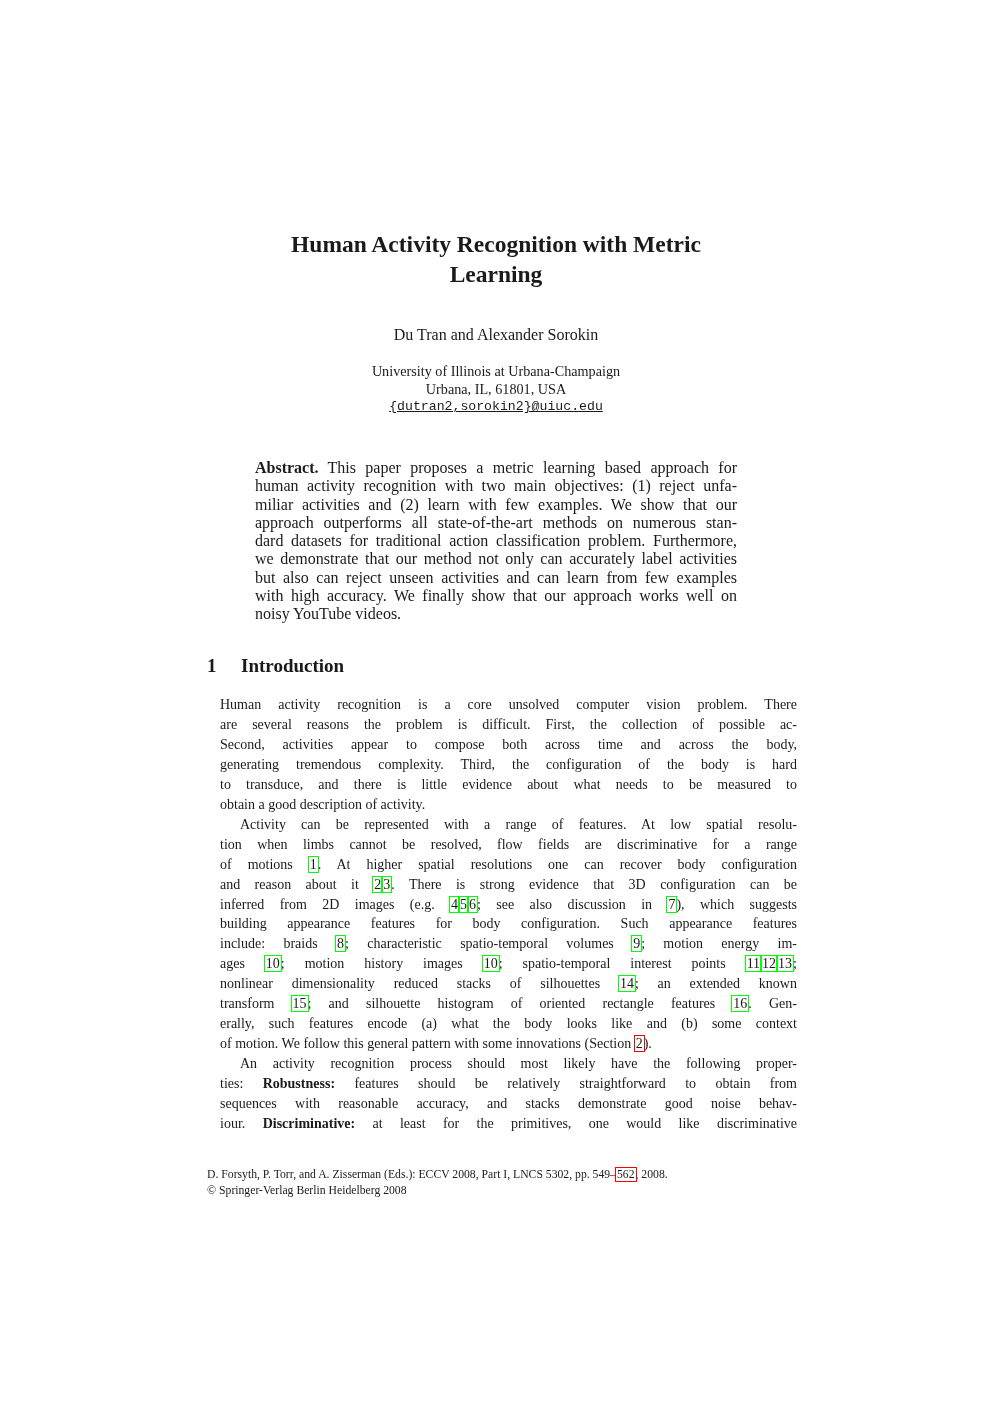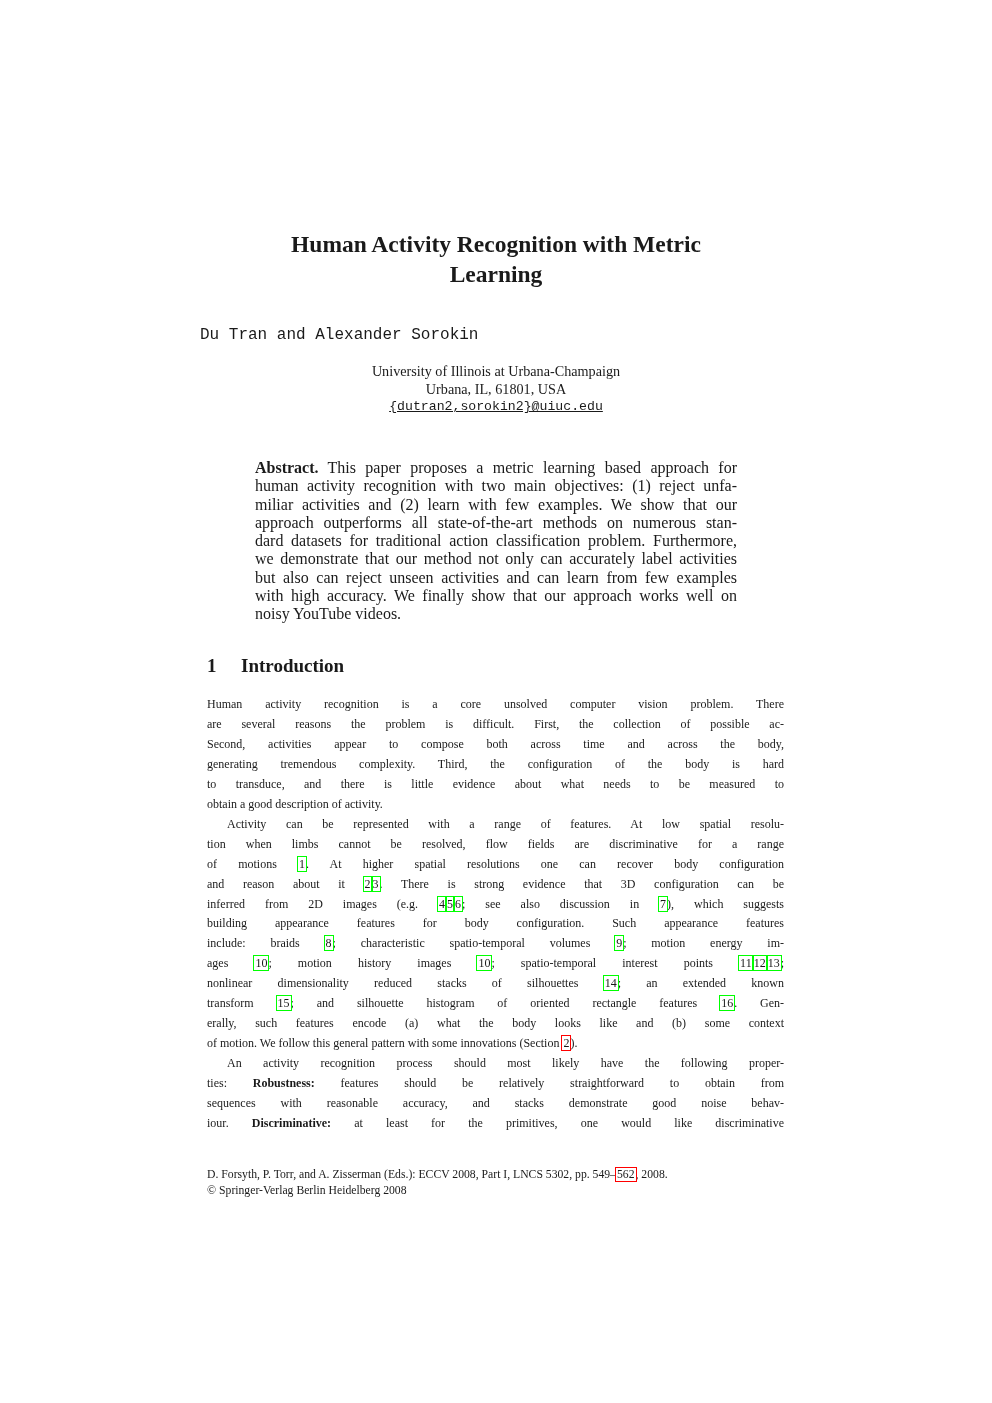--- a/index.html
+++ b/index.html
@@ -8,40 +8,40 @@
       font-family: "Liberation Serif", "DejaVu Serif", serif;
       color: #1a1a1a;
     }
     .page { position: absolute; left: 0; top: 0; width: 992px; height: 1021px; }
     .title {
       position: absolute; left: 200px; width: 592px; top: 229px;
       text-align: center; font-weight: bold; font-size: 23.5px; line-height: 30px;
     }
     .authors {
       position: absolute; left: 200px; width: 592px; top: 325px;
-      text-align: left; font-size: 16px; line-height: 20px; font-family: Liberation Mono, monospace;
+      text-align: center; font-size: 16px; line-height: 20px;
     }
     .affil {
       position: absolute; left: 200px; width: 592px; top: 362px;
       text-align: center; font-size: 14.2px; line-height: 18.2px;
     }
     .affil .mono { font-family: "Liberation Mono", "DejaVu Sans Mono", monospace; font-size: 13.2px; text-decoration: underline; }
     .abstract {
       position: absolute; left: 255px; width: 482px; top: 459px;
       font-size: 16px; line-height: 18.3px; text-align: justify;
     }
     .abstract b { font-weight: bold; }
     .section-heading {
       position: absolute; left: 207px; top: 654px;
       font-weight: bold; font-size: 19px; line-height: 24px;
     }
     .section-heading .num { display: inline-block; width: 34px; }
     .body-text {
-      position: absolute; left: 207px; width: 577px; top: 695px;
-      font-size: 12px; line-height: 19.95px; text-align: justify;
+      position: absolute; left: 220px; width: 577px; top: 695px;
+      font-size: 14px; line-height: 19.95px; text-align: justify;
     }
     .body-text p { margin: 0; text-indent: 0; }
     .line { display: block; text-align: justify; text-align-last: justify; white-space: nowrap; }
     .line.last { text-align-last: left; }
     .cite {
       outline: 1px solid #00ff00; outline-offset: 0px; color: #1a1a1a;
       padding: 0 1px; cursor: pointer;
     }
     .ref-red {
       outline: 1px solid #ff0000; color: #1a1a1a; padding: 0 1px; cursor: pointer;

